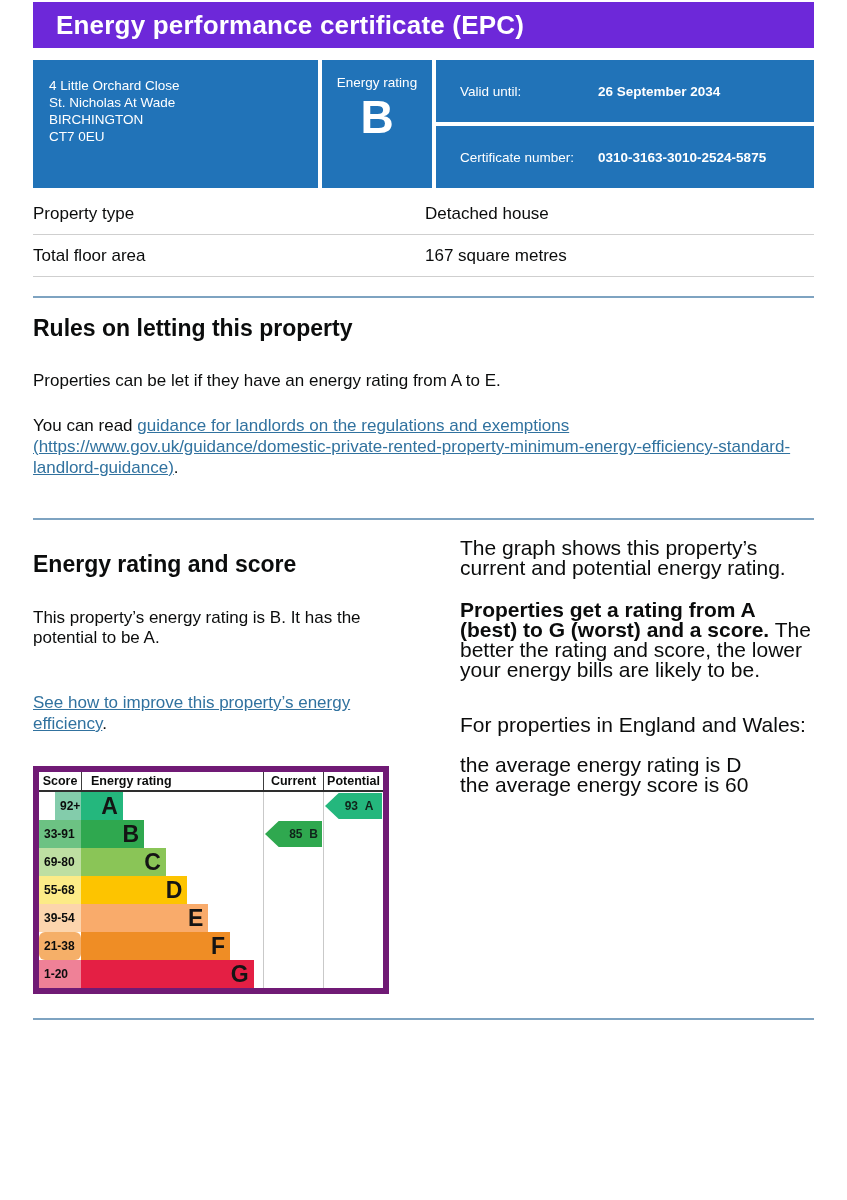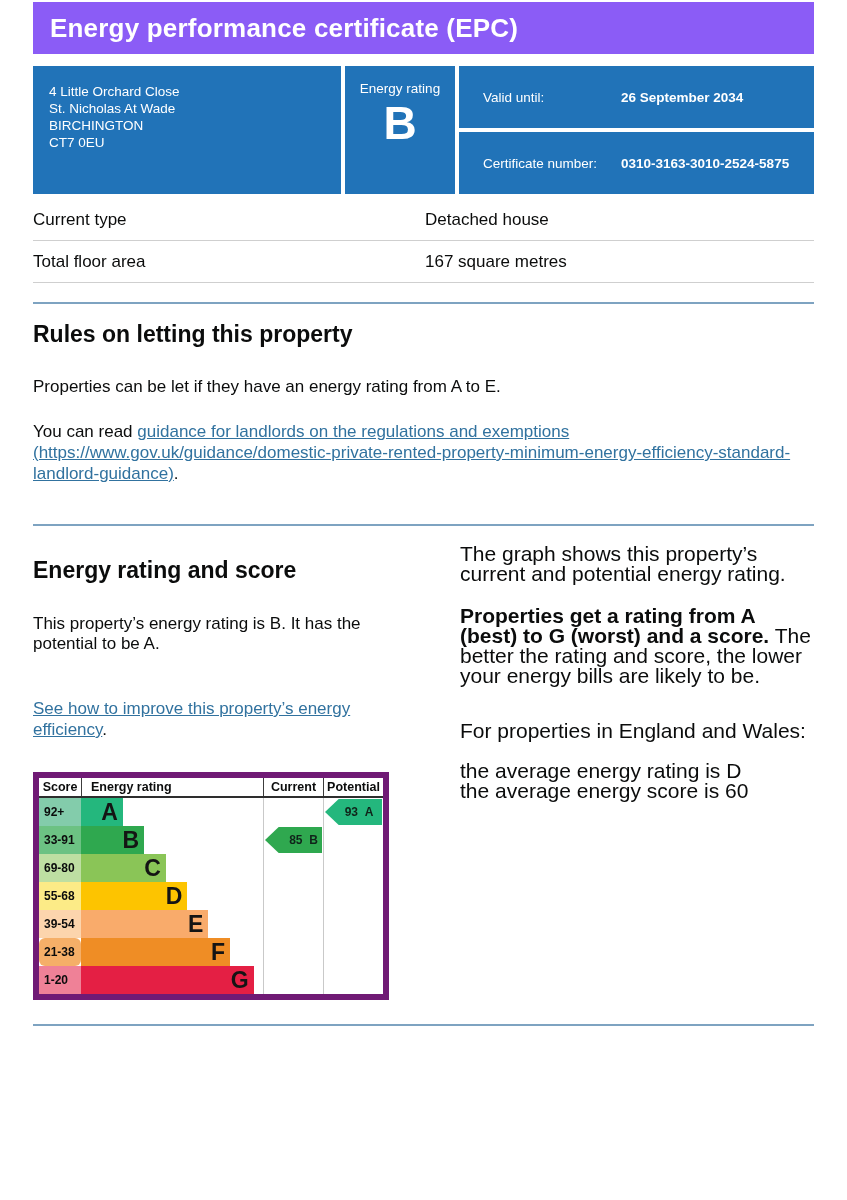--- a/index.html
+++ b/index.html
@@ -6,29 +6,29 @@
   html, body { background: #ffffff; }
   body {
     width: 847px; min-height: 1200px;
     font-family: "Liberation Sans", "DejaVu Sans", sans-serif;
     color: #0b0c0c;
   }
   .page { width: 847px; min-height: 1200px; padding: 2px 33px 40px 33px; }
 
   
   .title-bar {
-    background: #8b5cf6; height: 52px;
-    display: flex; align-items: center; padding-left: 17px;
+    background: #6d28d9; height: 46px;
+    display: flex; align-items: center; padding-left: 23px;
   }
   .title-bar h1 { color: #ffffff; font-size: 26px; font-weight: bold; letter-spacing: 0.2px; }
 
   
   .summary-panel { margin-top: 12px; display: flex; gap: 4px; height: 128px; }
   .summary-panel .cell { background: #2173b8; color: #ffffff; }
-  .address-cell { width: 308px; padding: 17px 16px; font-size: 13.5px; line-height: 17px; }
+  .address-cell { width: 285px; padding: 17px 16px; font-size: 13.5px; line-height: 17px; }
   .rating-cell { width: 110px; text-align: center; padding-top: 15px; }
   .rating-cell .rating-label { font-size: 13.5px; }
   .rating-cell .rating-letter { font-size: 46px; font-weight: bold; line-height: 1.1; margin-top: 2px; }
   .right-stack { flex: 1; display: flex; flex-direction: column; gap: 4px; background: #ffffff !important; }
   .right-stack .info-row {
     background: #2173b8; flex: 1; display: flex; align-items: center;
     padding-left: 24px; font-size: 13.5px;
   }
   .info-row .info-label { width: 138px; line-height: 17px; }
   .info-row .info-value { font-weight: bold; }
@@ -124,21 +124,21 @@
       </div>
       <div class="info-row">
         <span class="info-label">Certificate number:</span>
         <span class="info-value">0310-3163-3010-2524-5875</span>
       </div>
     </div>
   </section>
 
   <section class="facts">
     <div class="fact-row">
-      <span class="fact-label">Current type</span>
+      <span class="fact-label">Property type</span>
       <span class="fact-value">Detached house</span>
     </div>
     <div class="fact-row">
       <span class="fact-label">Total floor area</span>
       <span class="fact-value">167 square metres</span>
     </div>
   </section>
 
   <hr class="blue-rule rule-1">
 
@@ -158,21 +158,21 @@
 
       <div class="epc-chart">
         <div class="chart-grid-row chart-header">
           <div class="h-score">Score</div>
           <div class="h-rating">Energy rating</div>
           <div class="h-cur">Current</div>
           <div class="h-pot">Potential</div>
         </div>
         <div id="chart-rows">
             <div class="chart-grid-row chart-row">
-              <div class="score-cell" style="background: rgb(131, 204, 171);">92+</div>
+              <div class="score-cell" style="background: rgb(131, 204, 171); margin-left: 16px;">92+</div>
               <div class="bar-area">
                 <div class="band-bar" style="width: 23%; background: rgb(36, 183, 125);">
                   <span>A</span>
                 </div>
               </div>
               <div class="pointer-cell"></div>
               <div class="pointer-cell">
                 <div class="epc-arrow" style="background: rgb(36, 183, 125);">93&nbsp;&nbsp;A</div>
               </div>
             </div>

